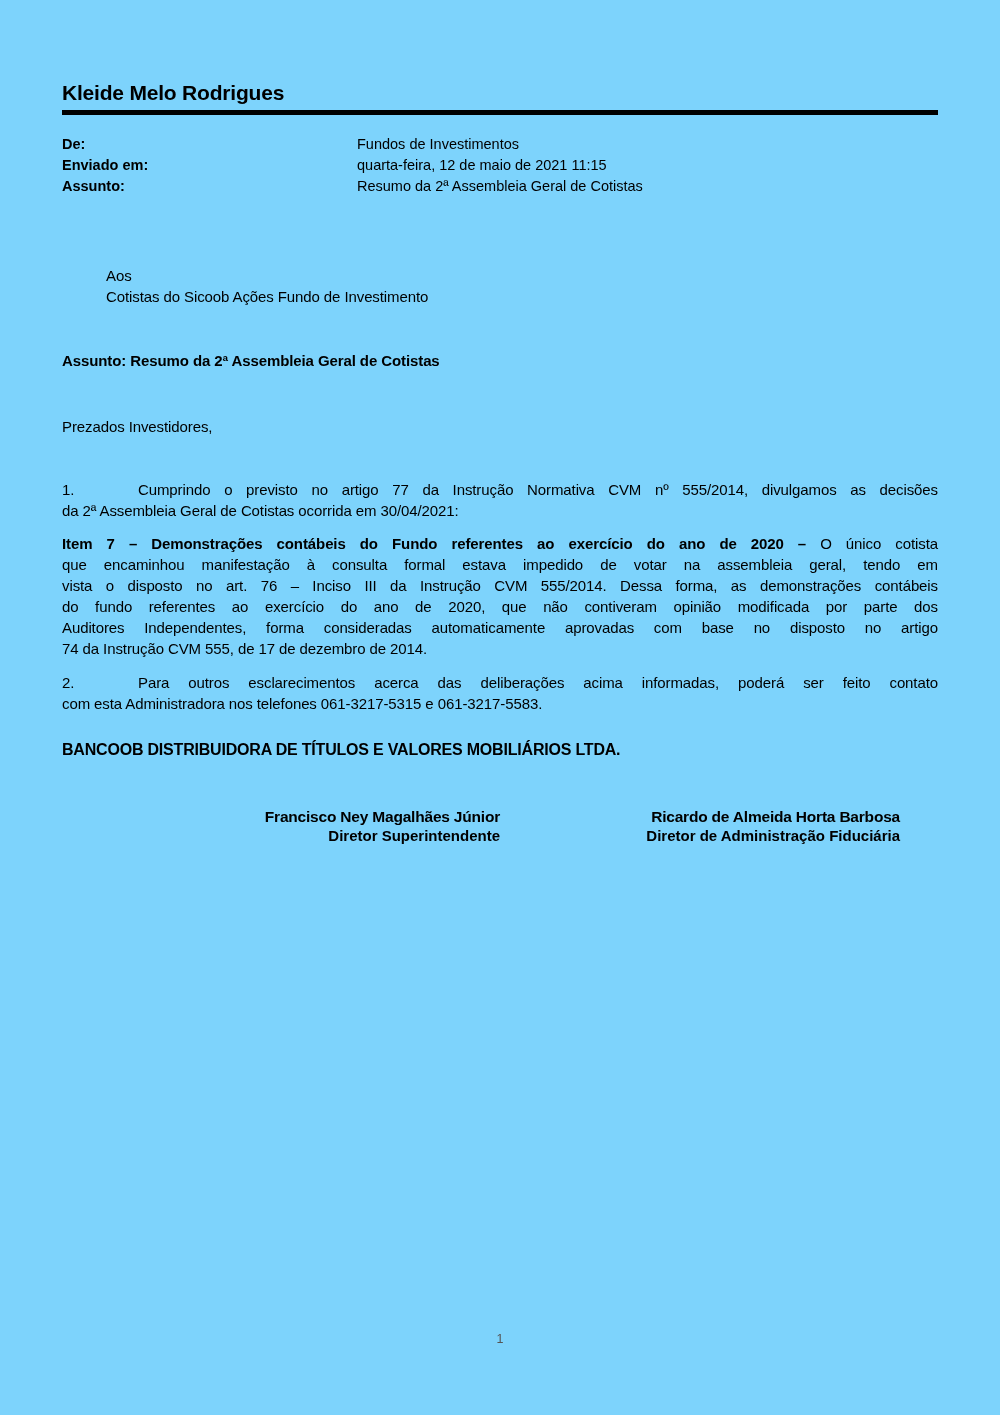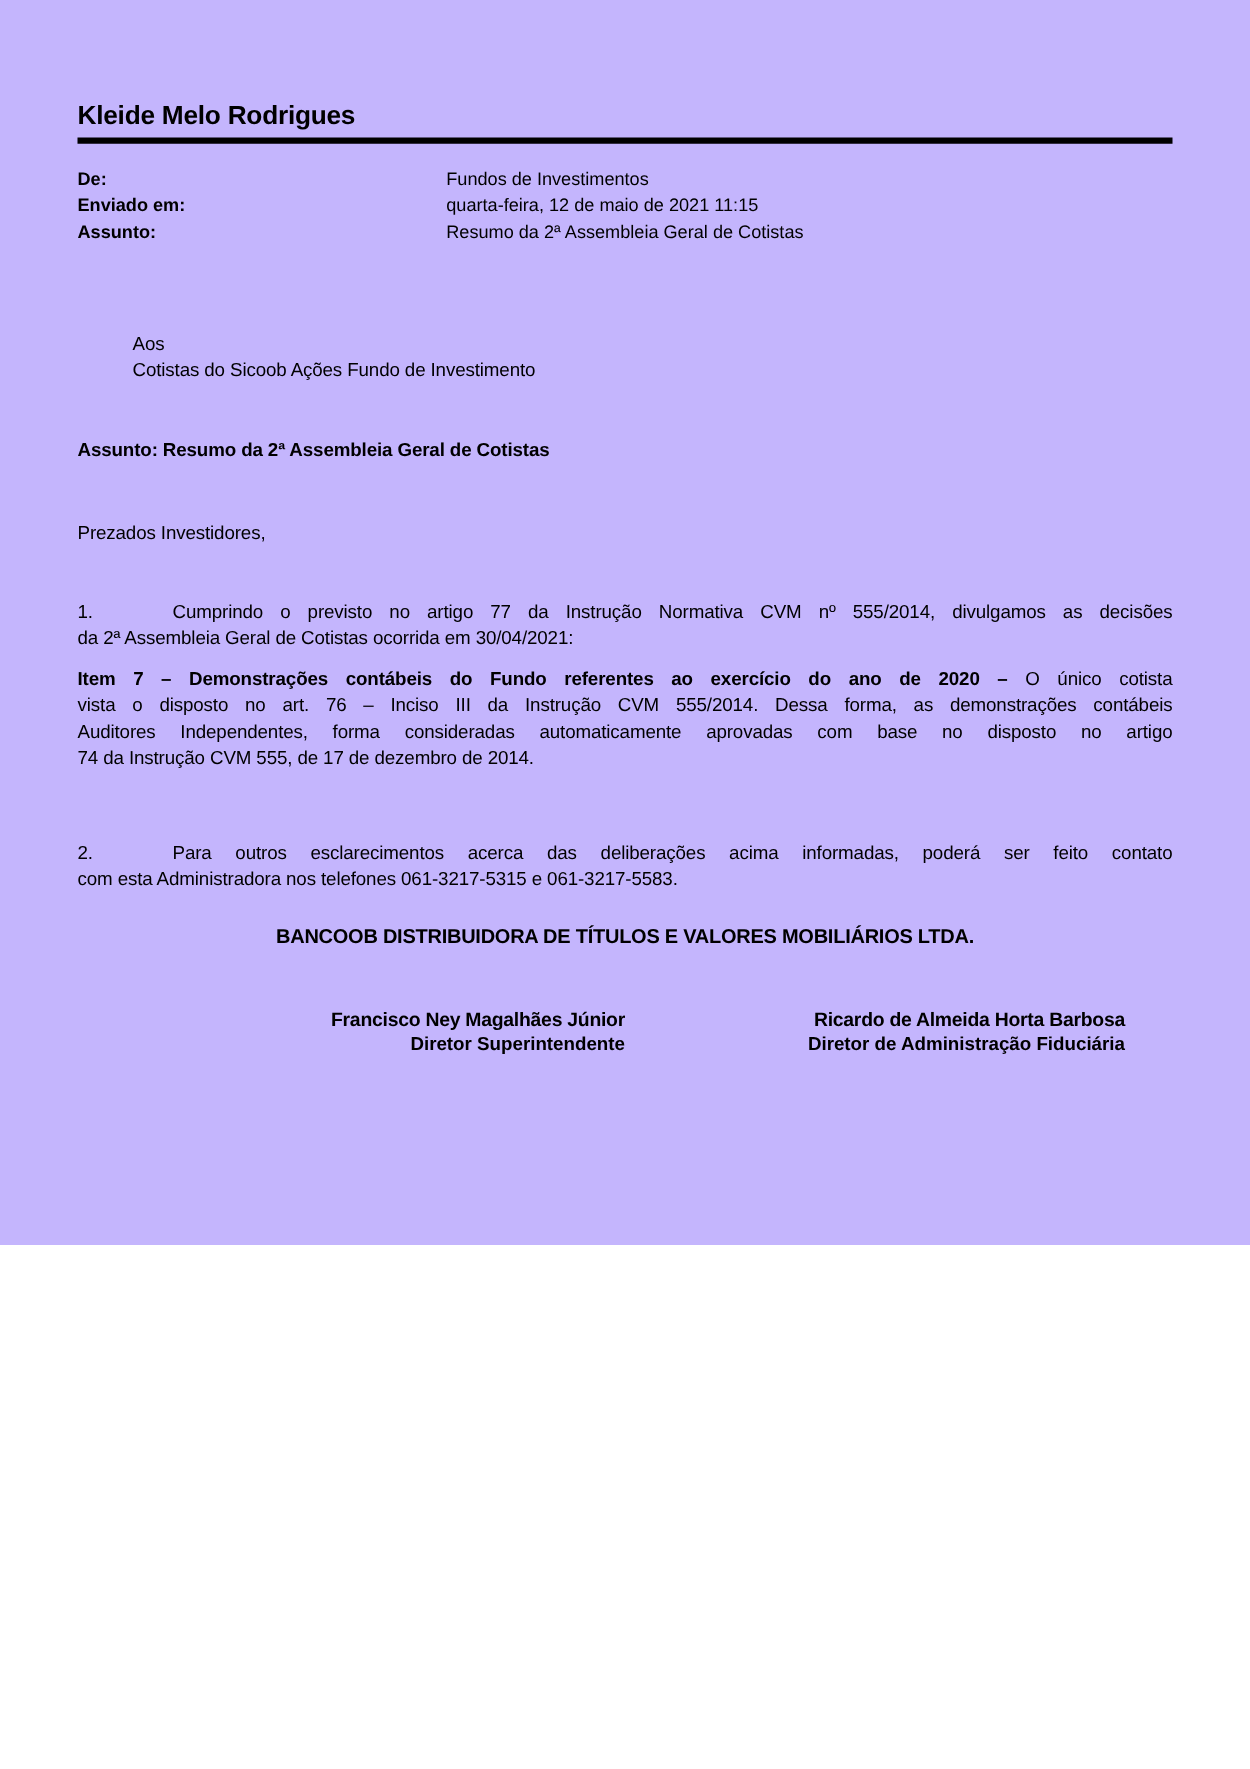--- a/index.html
+++ b/index.html
@@ -1,20 +1,20 @@
 <!DOCTYPE html>
 <html><head>
 <meta charset="utf-8">
 <style>
   html, body { margin: 0; padding: 0; background: #ffffff; }
   .page {
     position: relative;
     width: 1000px;
-    height: 996px;
-    background: #c4b5fd;
+    height: 1415px;
+    background: #7dd3fc;
     font-family: "Liberation Sans", sans-serif;
     color: #000000;
     overflow: hidden;
   }
   .abs { position: absolute; left: 62px; right: 62px; }
 
   .doc-title {
     top: 80px;
     margin: 0;
     font-size: 21px;
@@ -48,21 +48,20 @@
   .jline {
     display: block;
     text-align: justify;
     text-align-last: justify;
   }
   .lline { display: block; text-align: left; }
   .pnum  { display: inline-block; width: 76px; }
 
   .company {
     top: 741px;
-    text-align: center;
     font-size: 16px;
     font-weight: 700;
     letter-spacing: -0.2px;
   }
 
   .signatures {
     position: absolute;
     left: 100px;
     right: 100px;
     top: 806px;
@@ -102,21 +101,23 @@
 
   <div class="abs bodytext salutation">Prezados Investidores,</div>
 
   <div class="abs bodytext para1">
     <span class="jline"><span class="pnum">1.</span><span>Cumprindo o previsto no artigo 77 da Instrução Normativa CVM nº 555/2014, divulgamos as decisões</span></span>
     <span class="lline">da 2ª Assembleia Geral de Cotistas ocorrida em 30/04/2021:</span>
   </div>
 
   <div class="abs bodytext item1">
     <span class="jline"><b>Item 7 – Demonstrações contábeis do Fundo referentes ao exercício do ano de 2020 –</b><span> O único cotista</span></span>
+    <span class="jline">que encaminhou manifestação à consulta formal estava impedido de votar na assembleia geral, tendo em</span>
     <span class="jline">vista o disposto no art. 76 – Inciso III da Instrução CVM 555/2014. Dessa forma, as demonstrações contábeis</span>
+    <span class="jline">do fundo referentes ao exercício do ano de 2020, que não contiveram opinião modificada por parte dos</span>
     <span class="jline">Auditores Independentes, forma consideradas automaticamente aprovadas com base no disposto no artigo</span>
     <span class="lline">74 da Instrução CVM 555, de 17 de dezembro de 2014.</span>
   </div>
 
   <div class="abs bodytext para2">
     <span class="jline"><span class="pnum">2.</span><span>Para outros esclarecimentos acerca das deliberações acima informadas, poderá ser feito contato</span></span>
     <span class="lline">com esta Administradora nos telefones 061-3217-5315 e 061-3217-5583.</span>
   </div>
 
   <div class="abs company">BANCOOB DISTRIBUIDORA DE TÍTULOS E VALORES MOBILIÁRIOS LTDA.</div>

